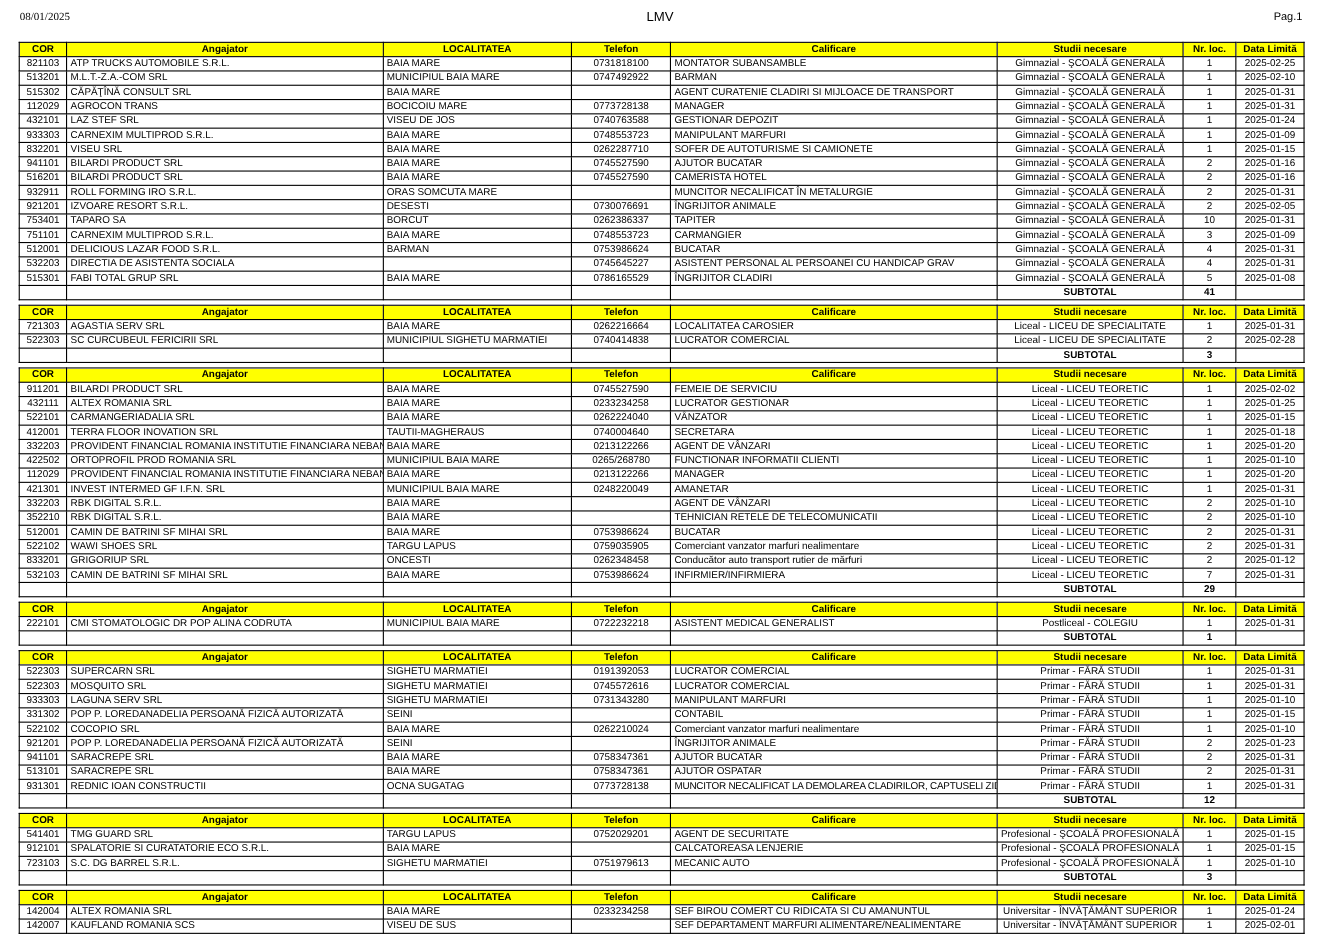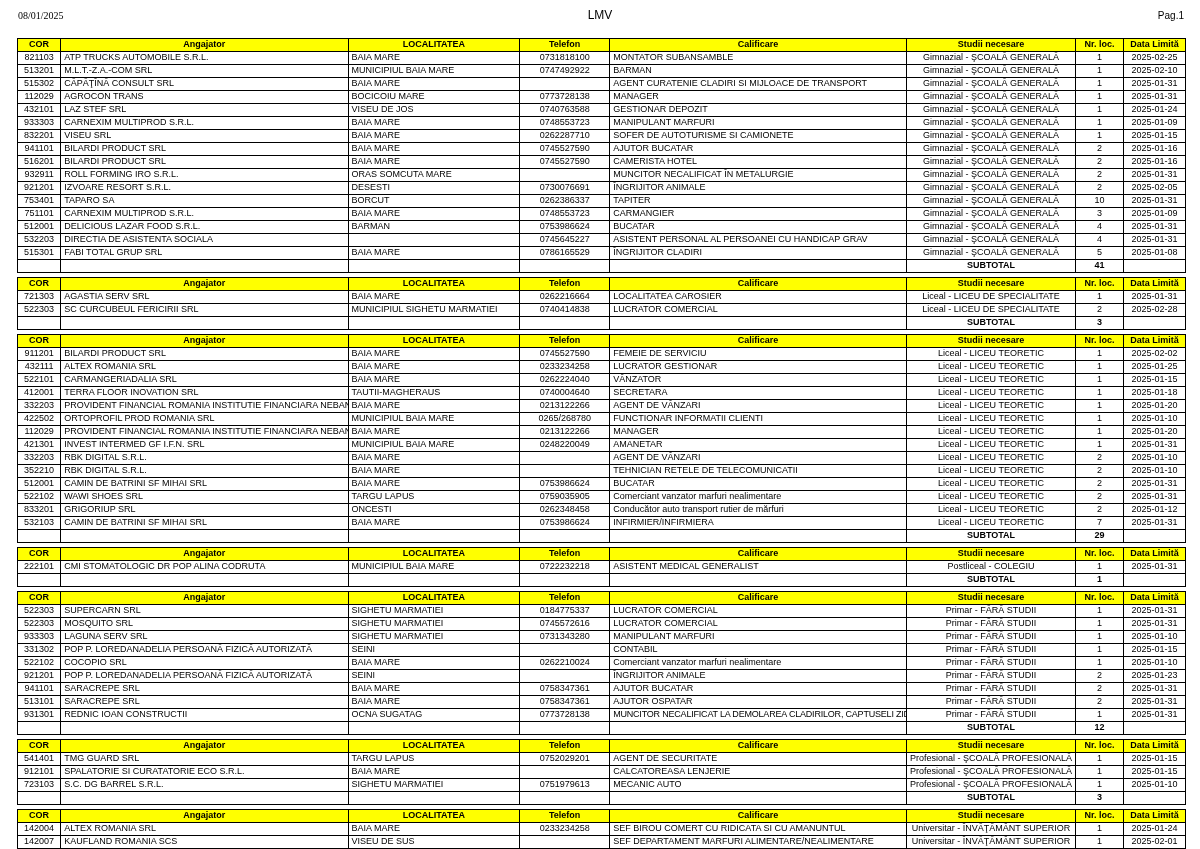--- a/index.html
+++ b/index.html
@@ -528,21 +528,21 @@
             <th style="background: rgb(255, 255, 0);">Telefon</th>
             <th style="background: rgb(255, 255, 0);">Calificare</th>
             <th style="background: rgb(255, 255, 0);">Studii necesare</th>
             <th style="background: rgb(255, 255, 0);">Nr. loc.</th>
             <th style="background: rgb(255, 255, 0);">Data Limită</th>
           </tr>
           <tr>
             <td class="c0">522303</td>
             <td class="c1">SUPERCARN SRL</td>
             <td class="c2">SIGHETU MARMATIEI</td>
-            <td class="c3">0184775337</td>
+            <td class="c3">0191392053</td>
             <td class="c4">LUCRATOR COMERCIAL</td>
             <td class="c5">Primar - FĂRĂ STUDII</td>
             <td class="c6">1</td>
             <td class="c7">2025-01-31</td>
           </tr>
           <tr>
             <td class="c0">522303</td>
             <td class="c1">MOSQUITO SRL</td>
             <td class="c2">SIGHETU MARMATIEI</td>
             <td class="c3">0745572616</td>

